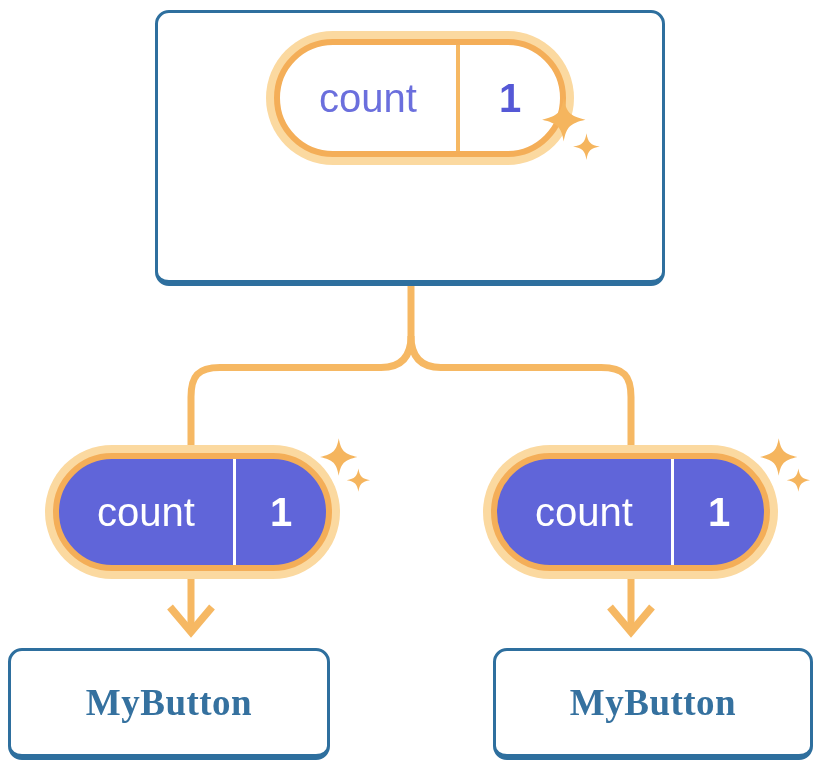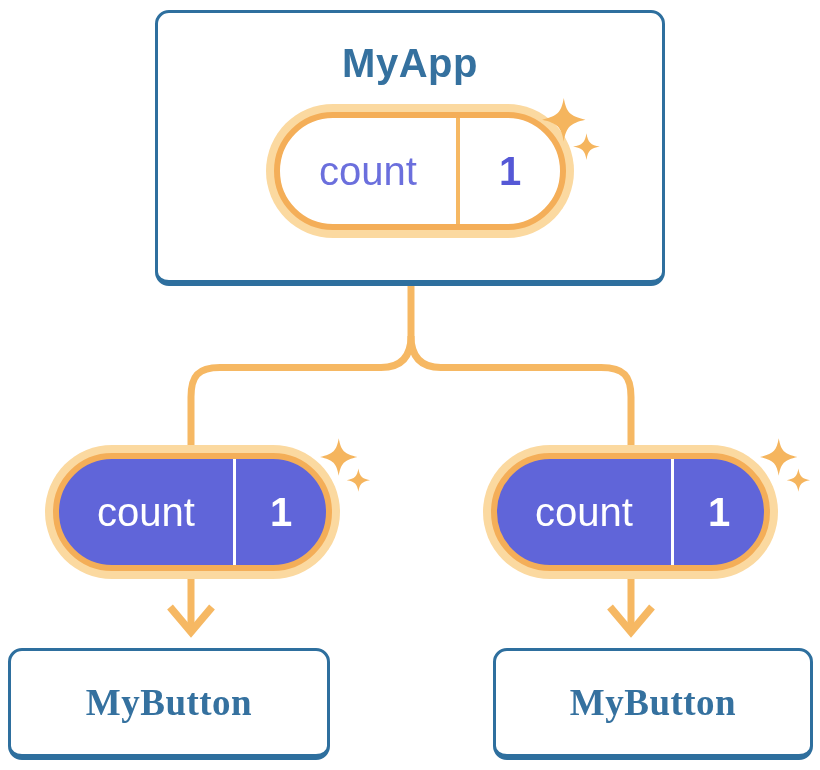--- a/index.html
+++ b/index.html
@@ -98,21 +98,20 @@
 
   <svg class="connector-svg" viewBox="0 0 820 770" fill="none">
     <path d="M411 278 L411 336" stroke-width="7" stroke="#f6b863"></path>
     <path d="M411 336 C411 356 402 367.5 381 367.5 L220 367.5 C198 367.5 191 376 191 397 L191 629" stroke-width="7" stroke="#f6b863"></path>
     <path d="M411 336 C411 356 420 367.5 441 367.5 L601 367.5 C624 367.5 631 376 631 397 L631 629" stroke-width="7" stroke="#f6b863"></path>
     <path d="M170 607 L191 632 L212 607" stroke-width="7.5" stroke-linejoin="miter" stroke="#f6b863"></path>
     <path d="M610 607 L631 632 L652 607" stroke-width="7.5" stroke-linejoin="miter" stroke="#f6b863"></path>
   </svg>
 
   <div class="card card-root">
-    <div class="card-title">MyApp</div>
     <div class="pill pill-root pill-outline">
       <div class="pill-inner">
         <div class="pill-cell pill-name">count</div>
         <div class="pill-divider"></div>
         <div class="pill-cell pill-value">1</div>
       </div>
     </div>
   </div>
 
   <svg class="sparkle sparkle-root" viewBox="0 0 56 64">

